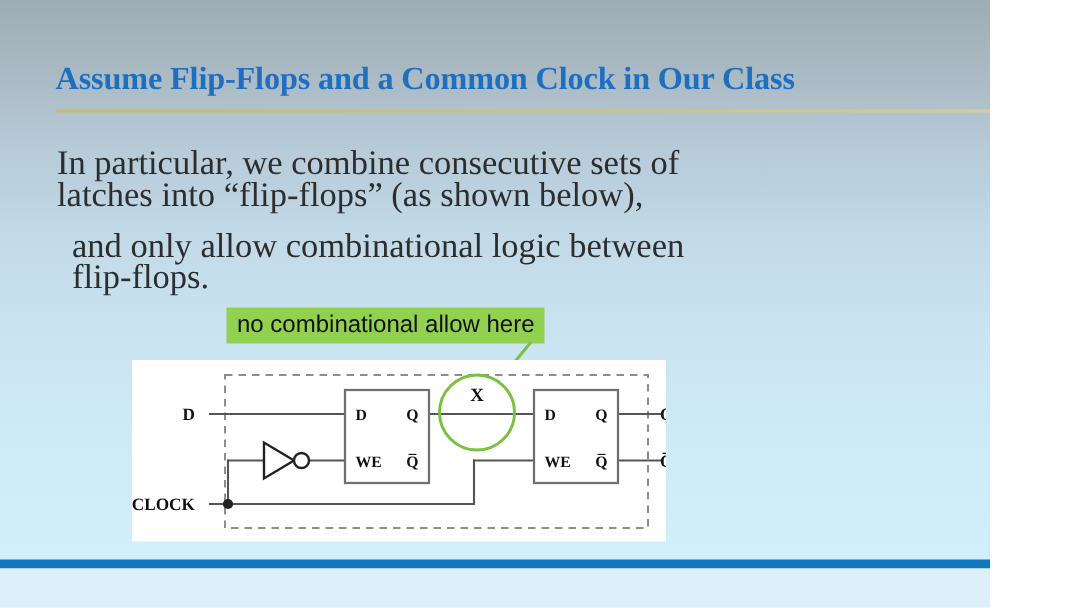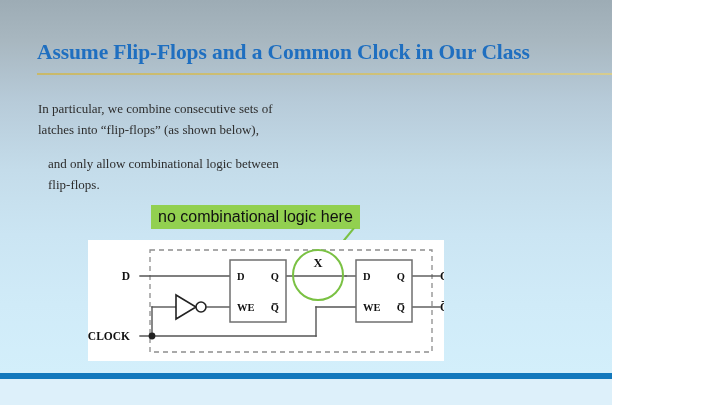--- a/index.html
+++ b/index.html
@@ -7,21 +7,21 @@
     padding: 0;
   }
   body {
     width: 720px;
     height: 405px;
     overflow: hidden;
     font-family: "Liberation Serif", serif;
   }
   #slide {
     position: relative;
-    width: 612px;
+    width: 660px;
     height: 405px;
     background: linear-gradient(to bottom,
         #9dacb5 0%,
         #a8b7c0 10%,
         #b7cbd9 25%,
         #c4dcea 42%,
         #cbe5f3 58%,
         #d0ebf8 75%,
         #d3effb 92%,
         #d5f1fc 100%);
@@ -47,21 +47,21 @@
     top: 73px;
     width: 646px;
     height: 2px;
     background: linear-gradient(to right, #c9b96a 0%, #cfc179 55%, #d8cf96 100%);
   }
 
   
   .body-para {
     position: absolute;
     font-family: "Liberation Serif", serif;
-    font-size: 13px;
+    font-size: 23px;
     color: #2d2d2d;
     line-height: 21px;
     white-space: pre-line;
   }
   #para1 { left: 38px; top: 98px; width: 470px; }
   #para2 { left: 48px; top: 153px; width: 470px; }
 
   
   #callout {
     position: absolute;
@@ -123,21 +123,21 @@
 <div id="slide">
 
   <div id="title">Assume Flip-Flops and a Common Clock in Our Class</div>
   <div id="title-rule"></div>
 
   <div class="body-para" id="para1">In particular, we combine consecutive sets of
 latches into “flip-flops” (as shown below),</div>
   <div class="body-para" id="para2">and only allow combinational logic between
 flip-flops.</div>
 
-  <div id="callout">no combinational logic here</div>
+  <div id="callout">no combinational allow here</div>
 
   <svg id="callout-pointer" width="26" height="28" viewBox="0 0 26 28">
     <line x1="24" y1="0" x2="2" y2="27" stroke="#7ac143" stroke-width="2"></line>
   </svg>
 
   <div id="circuit-panel">
     <svg id="circuit-svg" width="356" height="121" viewBox="0 0 356 121">
 
       <rect x="62" y="10" width="282" height="102" fill="none" stroke="#8d8d8d" stroke-width="1.3" stroke-dasharray="5,4"></rect>
 

